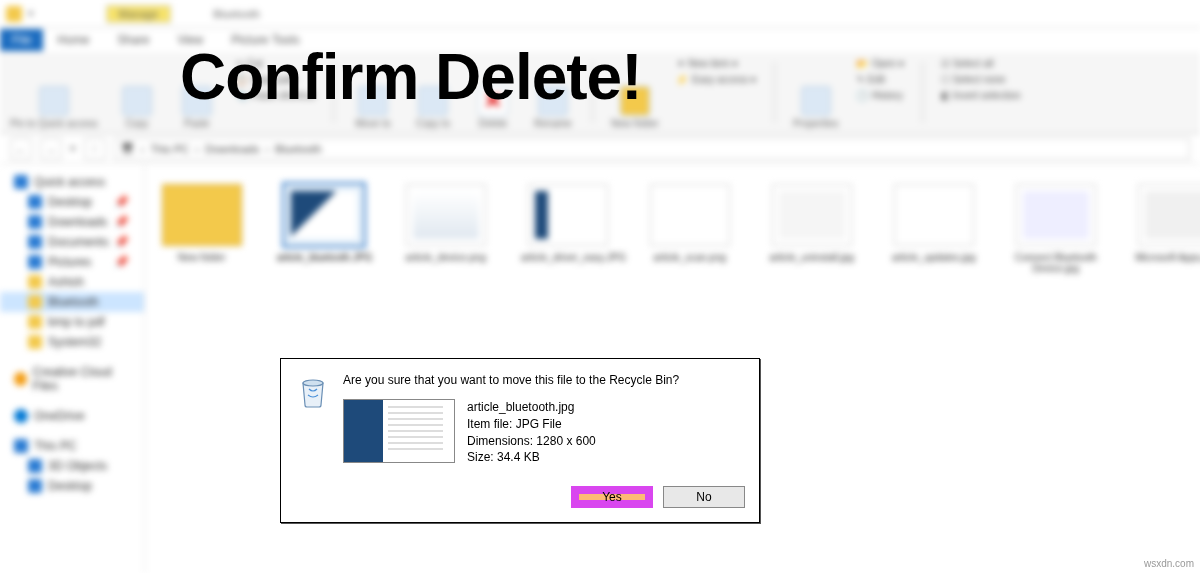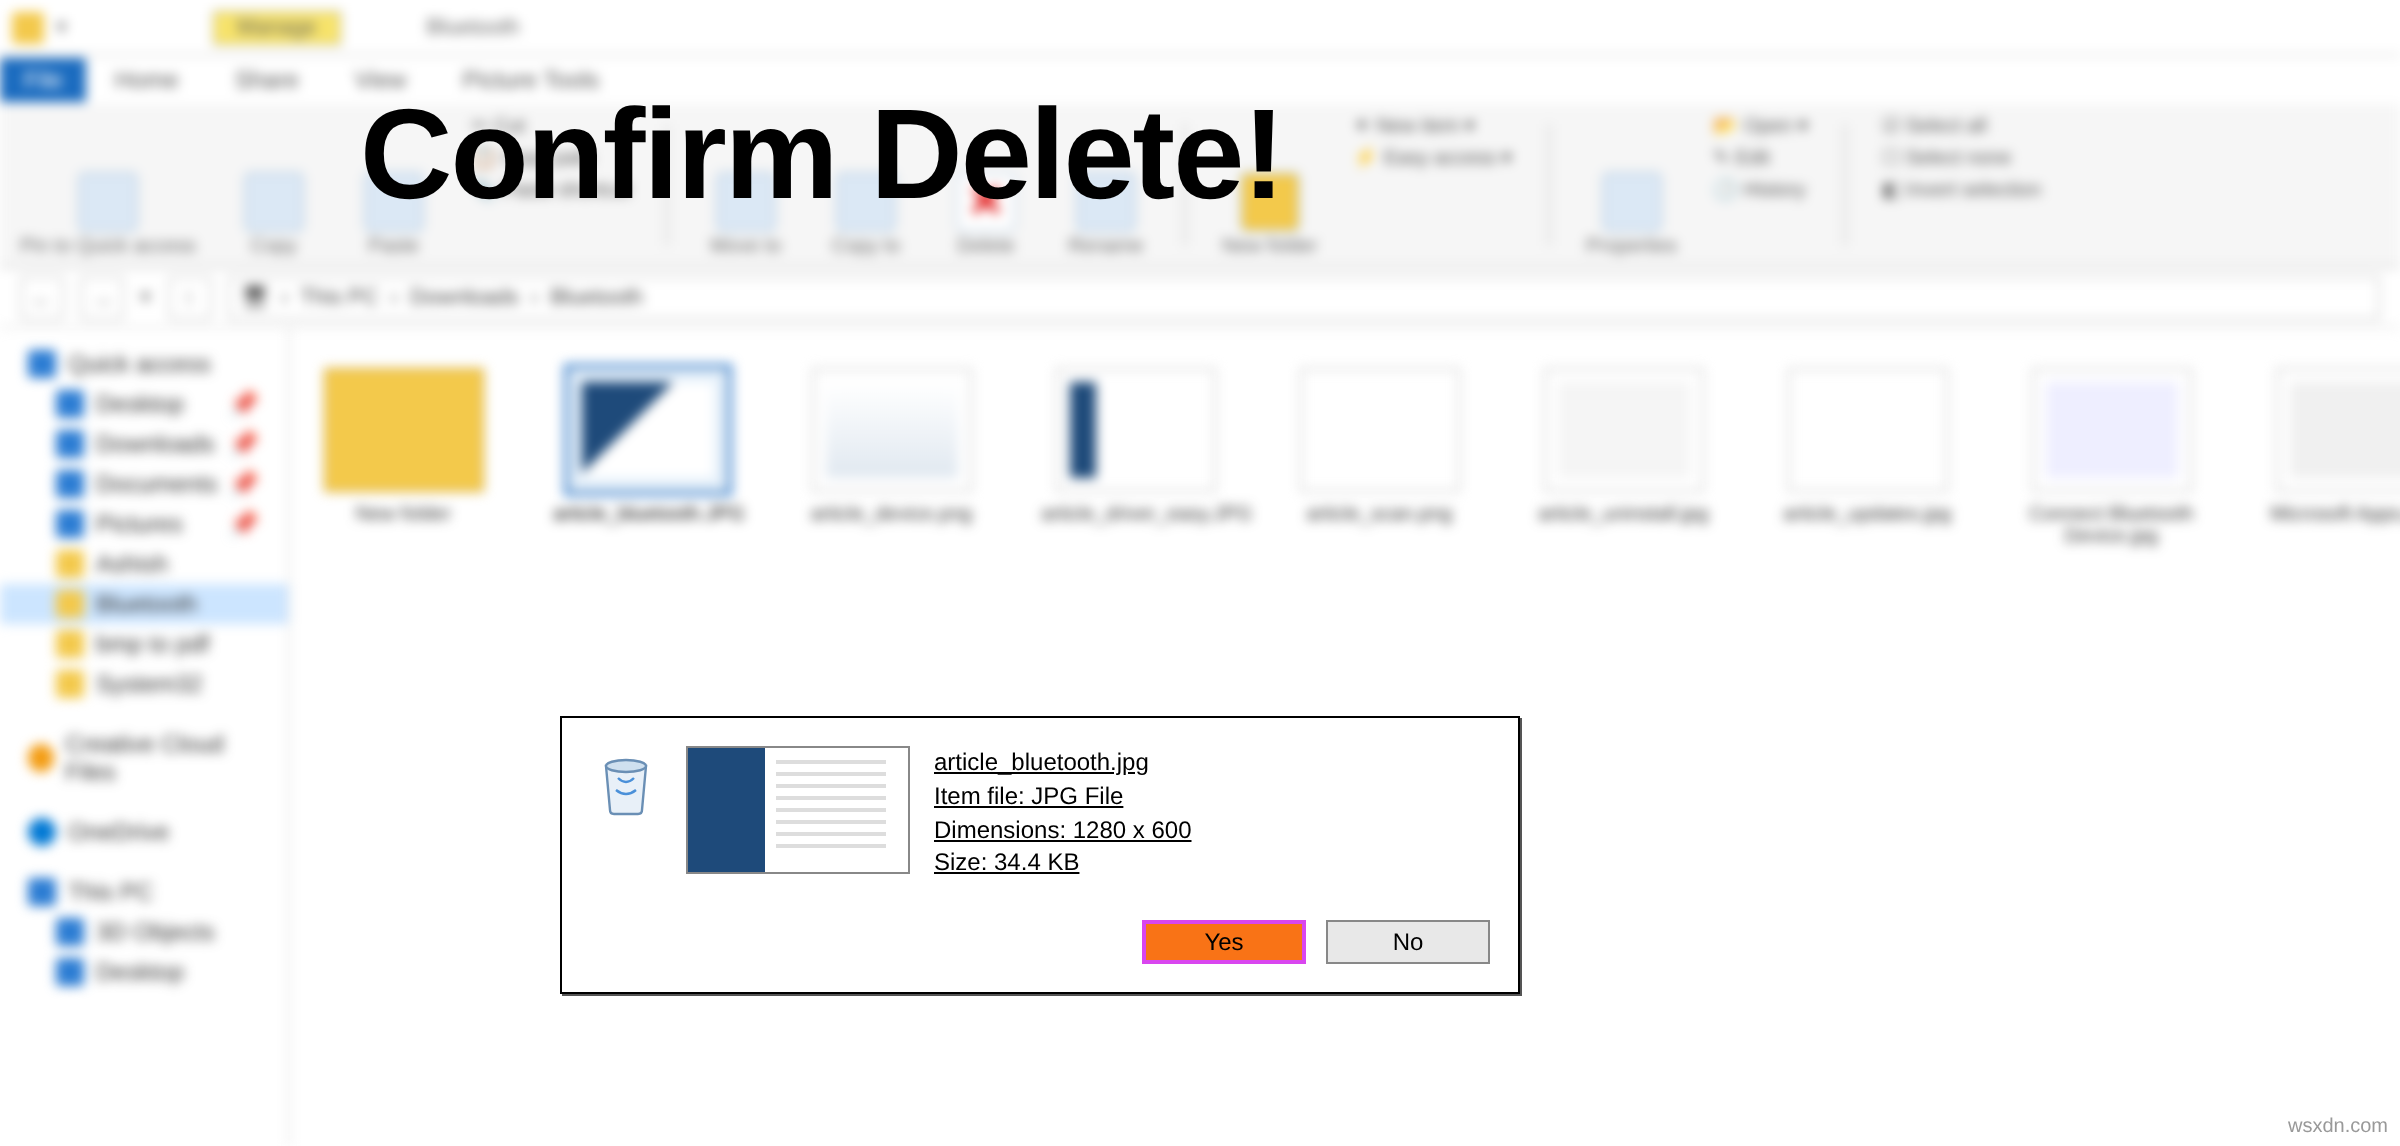--- a/index.html
+++ b/index.html
@@ -54,24 +54,24 @@
 
 .dialog { position: absolute; left: 280px; top: 358px; width: 480px; background: #fff; border: 1px solid #000; box-shadow: 1px 1px 0 #555; z-index: 60; font-size: 12px; }
 .dlg-title { height: 28px; display: flex; align-items: center; justify-content: space-between; padding: 0 2px 0 10px; border-bottom: 1px solid #ccc; }
 .dlg-close { width: 32px; height: 26px; display: flex; align-items: center; justify-content: center; font-size: 14px; }
 .dlg-body { padding: 14px 14px 10px; }
 .dlg-q { margin-bottom: 12px; }
 .dlg-file { display: flex; gap: 12px; align-items: flex-start; }
 .dlg-bin { width: 36px; height: 36px; flex-shrink: 0; }
 .dlg-thumb { width: 112px; height: 64px; border: 1px solid #888; background: linear-gradient(90deg, #1e4a7a 35%, #fff 35%); position: relative; }
 .dlg-thumb::after { content: ""; position: absolute; left: 40%; top: 10%; width: 50%; height: 70%; background: repeating-linear-gradient(#ddd, #ddd 2px, #fff 2px, #fff 6px); }
-.dlg-meta { line-height: 1.4; text-decoration: underline; }
+.dlg-meta { line-height: 1.4; }
 .dlg-btns { display: flex; justify-content: flex-end; gap: 10px; padding: 10px 14px 14px; }
 .dlg-btn { width: 82px; height: 22px; border: 1px solid #888; background: #e8e8e8; font-size: 12px; display: flex; align-items: center; justify-content: center; }
-.dlg-btn.focus { border: 2px solid #d946ef; background: #f97316; }
+.dlg-btn.focus { border: 8px solid #d946ef; background: #fdba74; }
 .underline-first::first-letter { text-decoration: underline; }
 
 .watermark { position: absolute; right: 6px; bottom: 4px; font-size: 10px; color: #999; z-index: 70; }
 </style>
 </head>
 <body>
 
 <div class="explorer-bg">
 
   <div class="titlebar">
@@ -270,20 +270,21 @@
 
 <div class="dialog">
   <div class="dlg-body">
     <div class="dlg-file">
       <svg class="dlg-bin" viewBox="0 0 36 36">
         <path d="M8 10 L28 10 L26 32 Q26 34 24 34 L12 34 Q10 34 10 32 Z" fill="#e8f0f8" stroke="#6a8fb5" stroke-width="1.2"></path>
         <ellipse cx="18" cy="10" rx="10" ry="3" fill="#cfe0ef" stroke="#6a8fb5" stroke-width="1.2"></ellipse>
         <path d="M14 16 Q18 20 22 16 M13 22 Q18 26 23 22" fill="none" stroke="#4a90d9" stroke-width="1.2"></path>
       </svg>
       <div style="flex:1">
+        <div class="dlg-q">Are you sure that you want to move this file to the Recycle Bin?</div>
         <div style="display:flex;gap:12px;align-items:flex-start">
           <div class="dlg-thumb"></div>
           <div class="dlg-meta">
             <div>article_bluetooth.jpg</div>
             <div>Item file: JPG File</div>
             <div>Dimensions: 1280 x 600</div>
             <div>Size: 34.4 KB</div>
           </div>
         </div>
       </div>

